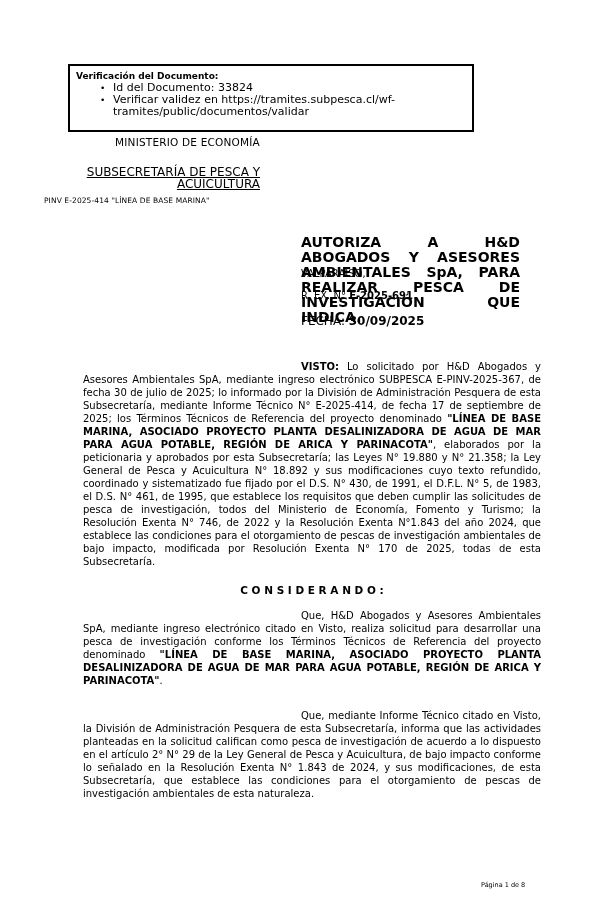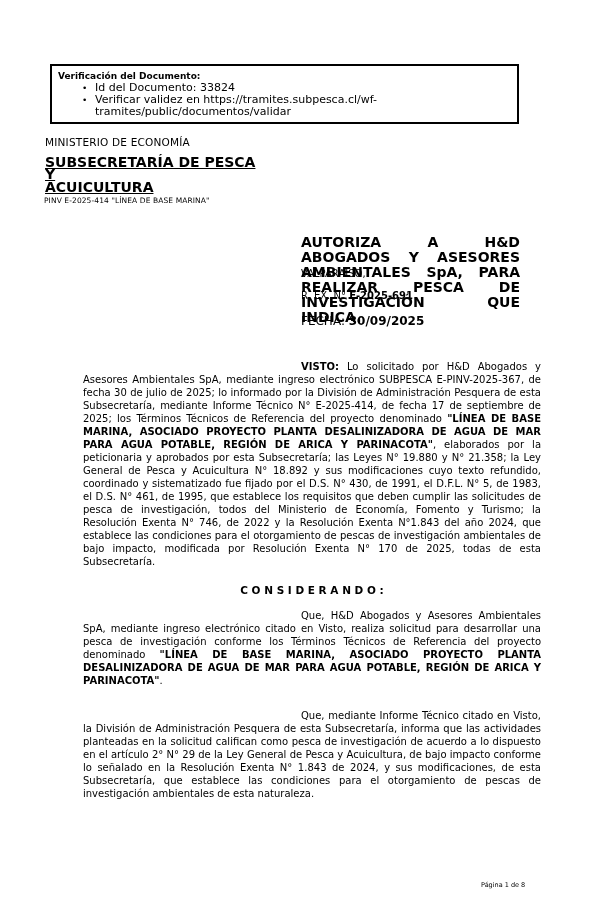--- a/index.html
+++ b/index.html
@@ -10,42 +10,42 @@
     height: 918px;
     font-family: "DejaVu Sans", "Liberation Sans", sans-serif;
     color: #000000;
     overflow: hidden;
   }
   .page { position: absolute; inset: 0; background: #ffffff; }
 
   
   .verify-box {
     position: absolute;
-    left: 50px; top: 64px;
-    width: 469px; min-height: 58px;
+    left: 68px; top: 64px;
+    width: 406px; min-height: 58px;
     border: 2px solid #000000;
-    padding: 4px 6px 4px 6px;
+    padding: 4px 6px 12px 6px;
   }
   .verify-title { font-size: 9px; font-weight: bold; line-height: 12px; }
   .verify-list { list-style: none; padding-left: 24px; }
   .verify-list li { font-size: 11px; line-height: 12px; position: relative; padding-left: 13px; }
   .verify-list li::before {
     content: "•";
     position: absolute; left: 0; top: 0;
     font-size: 9px;
   }
 
   
   .letterhead {
     position: absolute;
     left: 45px; top: 136px; width: 215px;
-    text-align: left;
+    text-align: right;
   }
   .ministry-line { font-size: 10.5px; line-height: 13.5px; letter-spacing: 0.2px; }
-  .agency { margin-top: 6px; font-size: 14px; font-weight: bold; line-height: 12.5px; }
+  .agency { margin-top: 16px; font-size: 12px; font-weight: normal; line-height: 12.5px; }
   .agency .u { text-decoration: underline; }
   .pinv-ref {
     position: absolute;
     left: 44px; top: 196px;
     font-size: 7.5px; letter-spacing: 0.1px;
     white-space: nowrap;
   }
 
   
   .subject-block {

